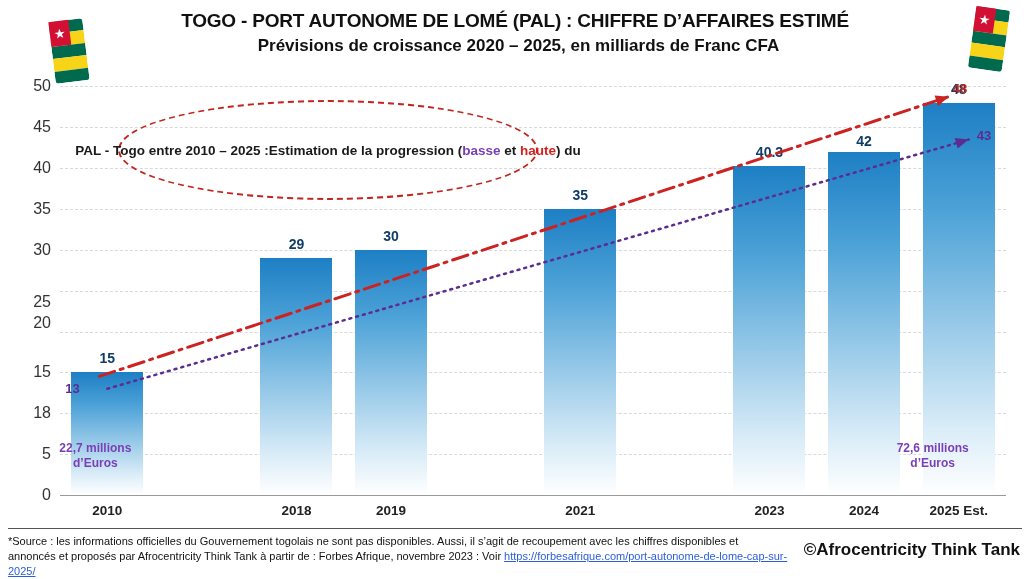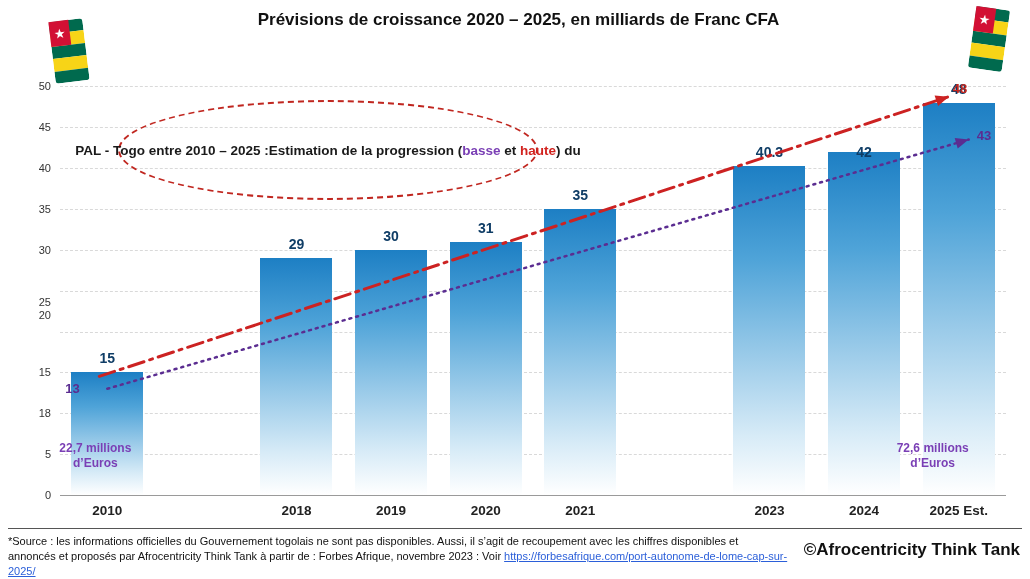--- a/index.html
+++ b/index.html
@@ -59,21 +59,21 @@
   .gridline {
     position: absolute; left: 0; width: 100%;
     border-top: 1px dashed #d9d9d9;
     height: 0;
   }
   .gridline.axis0 { border-top: 1px solid #9a9a9a; }
   .ytick {
     position: absolute;
     right: 100%; margin-right: 9px;
     transform: translateY(-50%);
-    font-size: 11px; color: #333333; white-space: nowrap;
+    font-size: 16px; color: #333333; white-space: nowrap;
   }
 
   
   #bars {
     position: absolute; left: 0; right: 0; bottom: 0; top: 0;
   }
   .bar-slot {
     position: absolute; bottom: 0; top: 0;
   }
   .bar {
@@ -161,20 +161,21 @@
     <i></i>
       <i></i>
       <i></i>
       <i></i>
       <i></i>
   </div>
   <div class="canton">★</div>
 </div>
 
 <div id="header">
+  <div id="title-main">TOGO - PORT AUTONOME DE LOMÉ (PAL) : CHIFFRE D’AFFAIRES ESTIMÉ</div>
   <div id="title-sub">Prévisions de croissance 2020 – 2025, en milliards de Franc CFA</div>
 </div>
 
 <div id="plot">
   <div id="plot-area">
     <div id="gridlines">
         <div class="gridline axis0" style="top: 425px;"></div>
         <div class="gridline" style="top: 384.135px;"></div>
         <div class="gridline" style="top: 343.269px;"></div>
         <div class="gridline" style="top: 302.404px;"></div>
@@ -184,21 +185,21 @@
         <div class="gridline" style="top: 138.942px;"></div>
         <div class="gridline" style="top: 98.0769px;"></div>
         <div class="gridline" style="top: 57.2115px;"></div>
         <div class="gridline" style="top: 16.3462px;"></div>
       </div>
     <div id="yticks">
         <div class="ytick" style="top: 425px;">0</div>
         <div class="ytick" style="top: 384.135px;">5</div>
         <div class="ytick" style="top: 343.269px;">18</div>
         <div class="ytick" style="top: 302.404px;">15</div>
-        <div class="ytick" style="top: 245px; margin-left: 27px;">20</div>
+        <div class="ytick" style="top: 253px; margin-left: 27px;">20</div>
         <div class="ytick" style="top: 232px;">25</div>
         <div class="ytick" style="top: 179.808px;">30</div>
         <div class="ytick" style="top: 138.942px;">35</div>
         <div class="ytick" style="top: 98.0769px;">40</div>
         <div class="ytick" style="top: 57.2115px;">45</div>
         <div class="ytick" style="top: 16.3462px;">50</div>
       </div>
     <div id="bars">
         <div class="bar-slot" style="left: 0px; width: 94.6px;">
           <div class="bar" style="height: 122.596px;"></div>
@@ -208,38 +209,33 @@
         <div class="bar-slot" style="left: 189.2px; width: 94.6px;">
           <div class="bar" style="height: 237.019px;"></div>
           <div class="bar-label" style="bottom: 243.019px;">29</div>
           <div class="xtick">2018</div>
         </div>
         <div class="bar-slot" style="left: 283.8px; width: 94.6px;">
           <div class="bar" style="height: 245.192px;"></div>
           <div class="bar-label" style="bottom: 251.192px;">30</div>
           <div class="xtick">2019</div>
         </div>
-        <div class="bar-slot" style="left: 378.4px; width: 94.6px;">
-          <div class="bar" style="height: 253.365px;"></div>
-          <div class="bar-label" style="bottom: 259.365px;">31</div>
-          <div class="xtick">2020</div>
-        </div>
         <div class="bar-slot" style="left: 473px; width: 94.6px;">
           <div class="bar" style="height: 286.058px;"></div>
           <div class="bar-label" style="bottom: 292.058px;">35</div>
           <div class="xtick">2021</div>
         </div>
         <div class="bar-slot" style="left: 662.2px; width: 94.6px;">
           <div class="bar" style="height: 329.375px;"></div>
           <div class="bar-label" style="bottom: 335.375px;">40.3</div>
           <div class="xtick">2023</div>
         </div>
         <div class="bar-slot" style="left: 756.8px; width: 94.6px;">
           <div class="bar" style="height: 343.269px;"></div>
-          <div class="bar-label" style="bottom: 335px;">42</div>
+          <div class="bar-label" style="bottom: 346px;">42</div>
           <div class="xtick">2024</div>
         </div>
         <div class="bar-slot" style="left: 851.4px; width: 94.6px;">
           <div class="bar" style="height: 392.308px;"></div>
           <div class="bar-label" style="bottom: 398.308px;">48</div>
           <div class="xtick">2025 Est.</div>
         </div>
       </div>
 
     <svg id="trends" viewBox="0 0 946 425" preserveAspectRatio="none">

